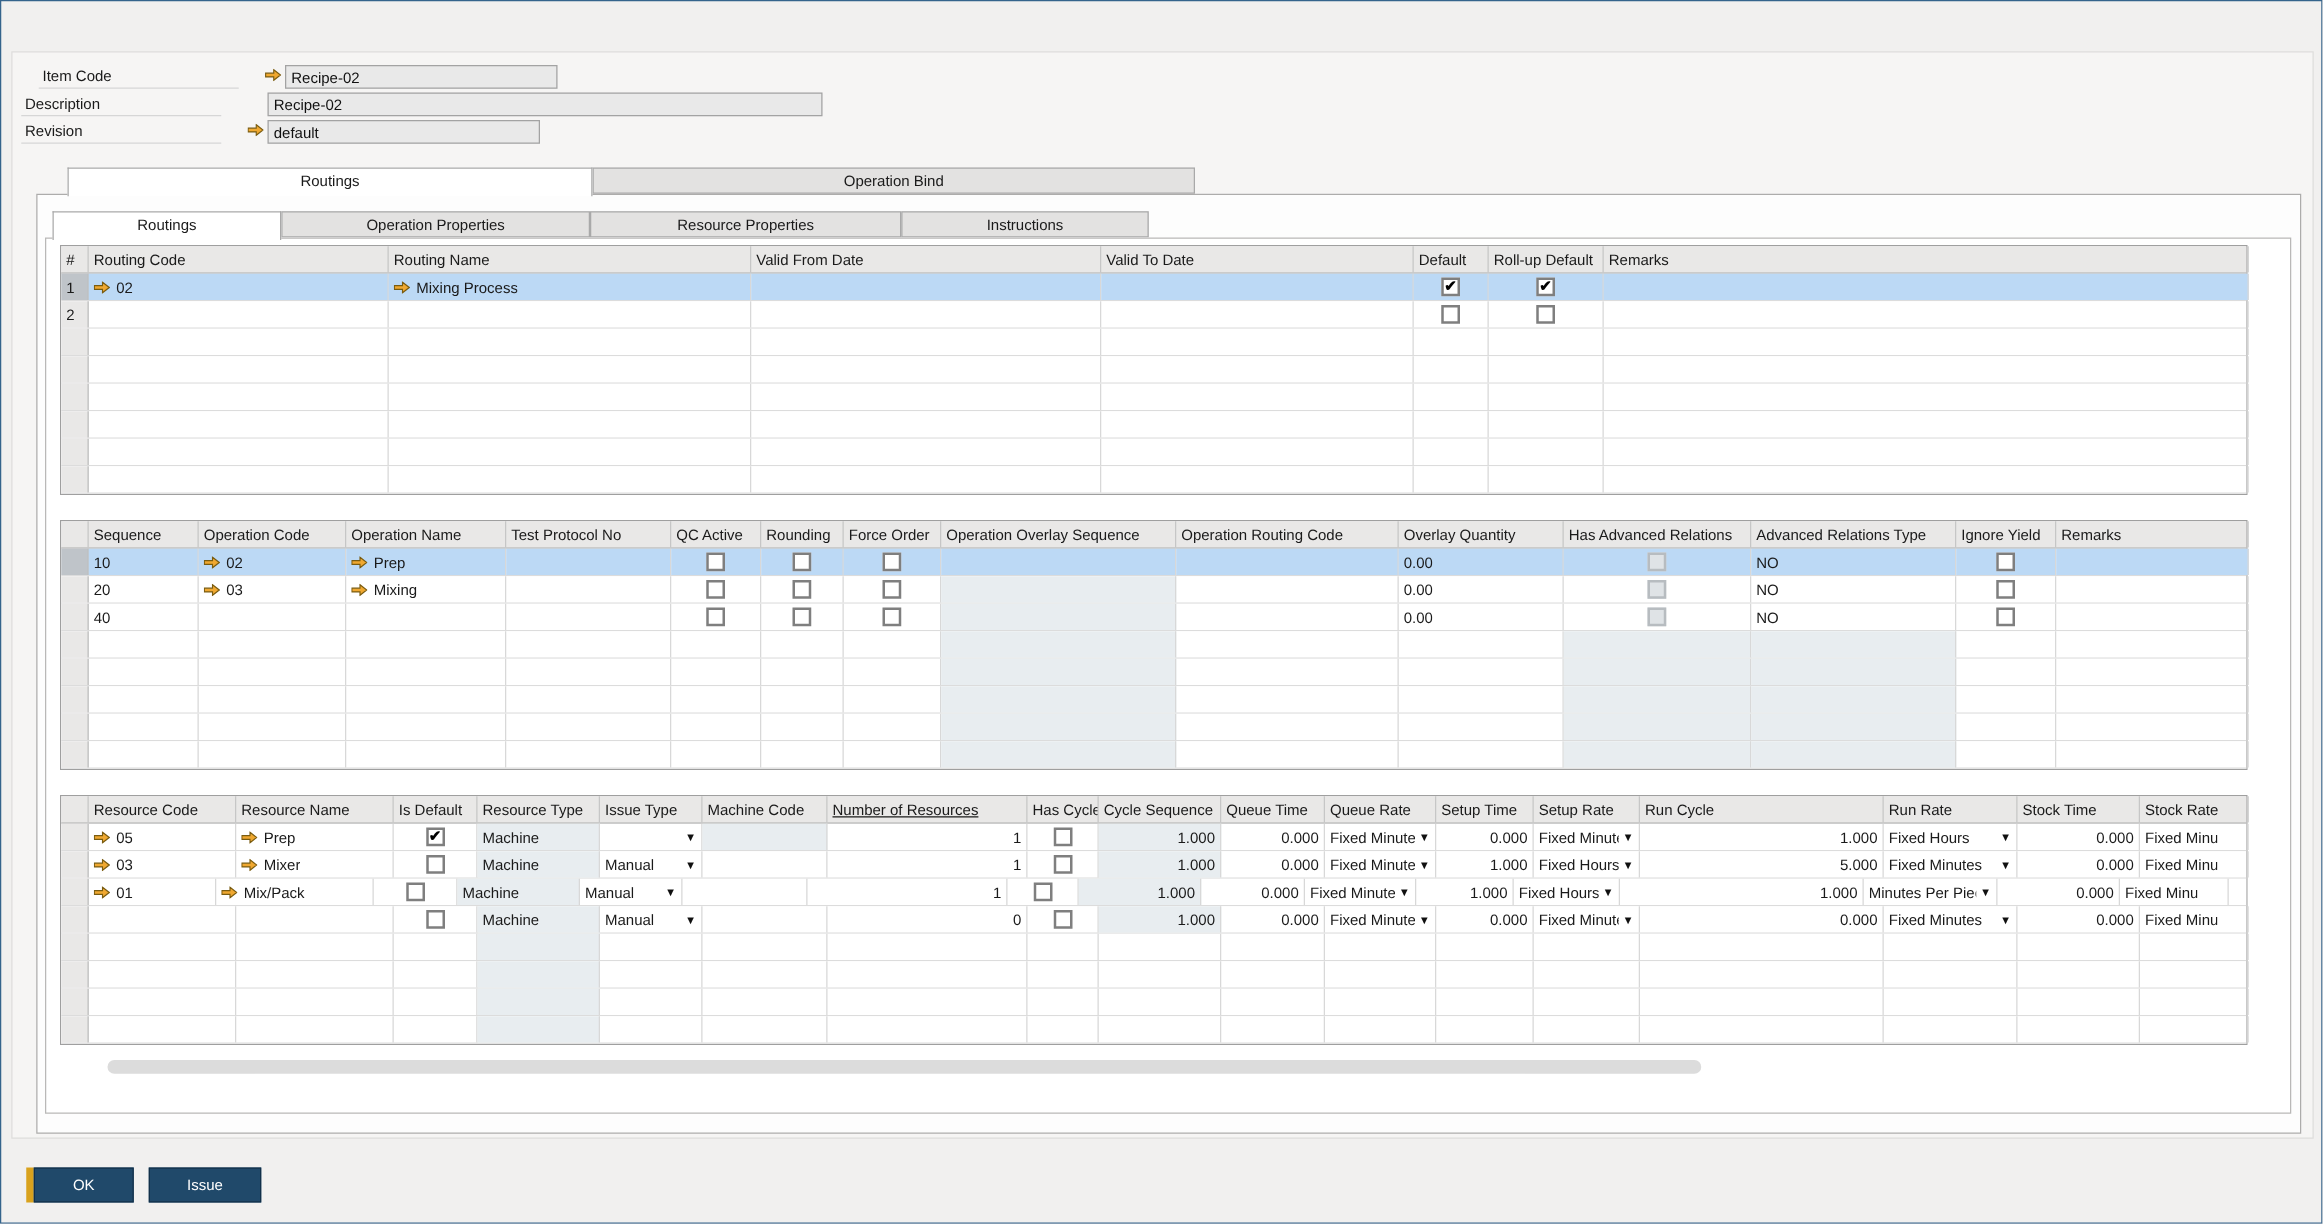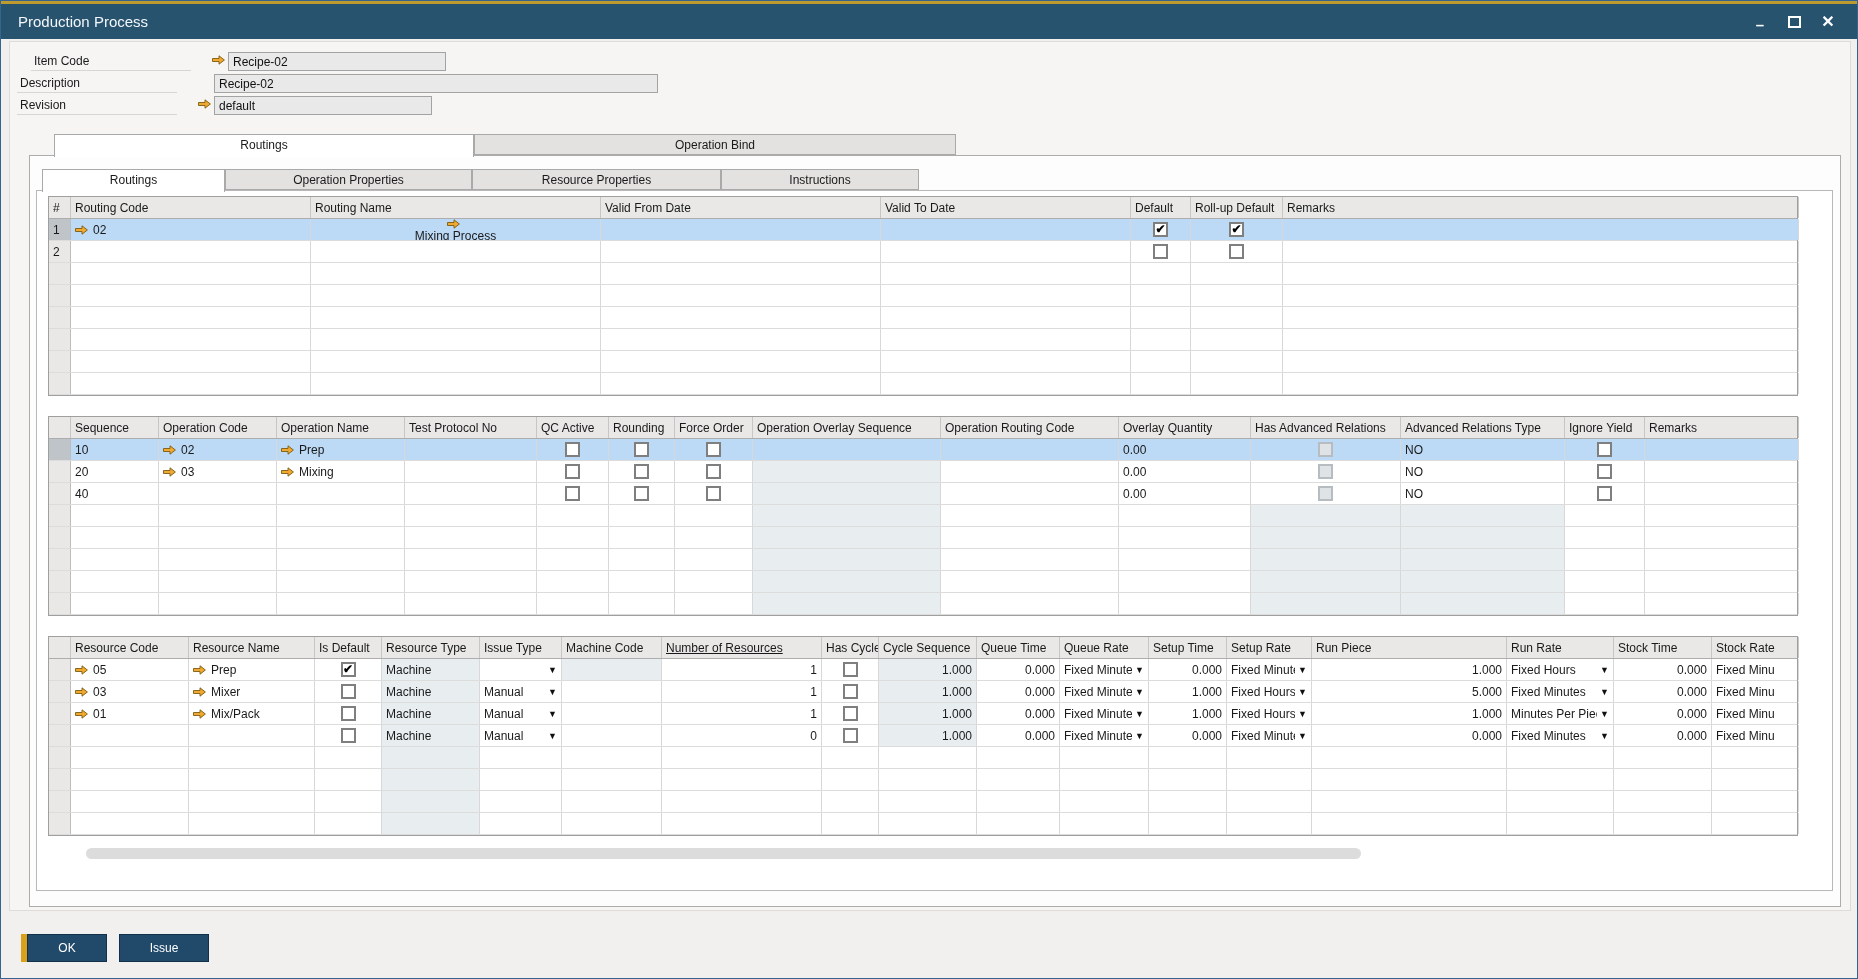--- a/index.html
+++ b/index.html
@@ -52,32 +52,20 @@
   
   .scroll-thumb{position:absolute;left:85px;top:847px;width:1275px;height:11px;background:#dcdcdc;border-radius:6px;z-index:7;}
   
   .btn{position:absolute;top:933px;height:28px;background:#20496a;border:1px solid #12304a;color:#fff;font-family:"Liberation Sans",sans-serif;font-size:12px;z-index:8;}
   .btn-accent{position:absolute;left:20px;top:933px;width:6px;height:28px;background:#d9a21d;z-index:8;}
 </style>
 </head>
 <body>
 
 <div class="window">
-  <div class="titlebar">
-    <span class="title">Production Process</span>
-    <span class="wc-group">
-      <span class="wc min">
-          <span>–</span>
-        </span>
-      <span class="wc max">
-          <span></span>
-        </span>
-      <span class="wc close">✕</span>
-    </span>
-  </div>
 
   <div class="main-wrap"></div>
 
   <div id="form-fields">
       <div class="frow" style="left: 30px; top: 50px; width: 700px;">
         <span class="flabel">Item Code</span>
         <span class="arrow farrow">
           <svg width="13" height="10" viewBox="0 0 13 10">
             <path d="M0.5 3.5 H7 V0.8 L12.4 5 L7 9.2 V6.5 H0.5 Z" fill="#F0A830" stroke="#7a5c10" stroke-width="0.9"></path>
           </svg>
@@ -145,21 +133,21 @@
             <span class="celltext">1</span>
           </div>
           <div class="td cell-routing-code" style="width: 240px;">
             <span class="arrow">
               <svg width="13" height="10" viewBox="0 0 13 10">
                 <path d="M0.5 3.5 H7 V0.8 L12.4 5 L7 9.2 V6.5 H0.5 Z" fill="#F0A830" stroke="#7a5c10" stroke-width="0.9"></path>
               </svg>
             </span>
             <span class="celltext">02</span>
           </div>
-          <div class="td cell-routing-name" style="width: 290px; flex-direction: column;">
+          <div class="td cell-routing-name" style="width: 290px;">
             <span class="arrow">
               <svg width="13" height="10" viewBox="0 0 13 10">
                 <path d="M0.5 3.5 H7 V0.8 L12.4 5 L7 9.2 V6.5 H0.5 Z" fill="#F0A830" stroke="#7a5c10" stroke-width="0.9"></path>
               </svg>
             </span>
             <span class="celltext">Mixing Process</span>
           </div>
           <div class="td cell-valid-from-date" style="width: 280px;"></div>
           <div class="td cell-valid-to-date" style="width: 250px;"></div>
           <div class="td cell-default center" style="width: 60px;">
@@ -546,21 +534,21 @@
           <div class="th" style="width: 89px;">
             <span>Queue Rate</span>
           </div>
           <div class="th" style="width: 78px;">
             <span>Setup Time</span>
           </div>
           <div class="th" style="width: 85px;">
             <span>Setup Rate</span>
           </div>
           <div class="th" style="width: 195px;">
-            <span>Run Piece</span>
+            <span>Run Cycle</span>
           </div>
           <div class="th" style="width: 107px;">
             <span>Run Rate</span>
           </div>
           <div class="th" style="width: 98px;">
             <span>Stock Time</span>
           </div>
           <div class="th" style="width: 87px;">
             <span>Stock Rate</span>
           </div>
@@ -692,21 +680,21 @@
           </div>
           <div class="td cell-stock-time num" style="width: 98px;">
             <span class="celltext">0.000</span>
           </div>
           <div class="td cell-stock-rate" style="width: 87px;">
             <span class="celltext">Fixed Minutes</span>
           </div>
         </div>
         <div class="tr">
           <div class="td cell-row-handle handle" style="width: 22px;"></div>
-          <div class="td cell-resource-code" style="width: 118px;">
+          <div class="td cell-resource-code" style="width: 102px;">
             <span class="arrow">
               <svg width="13" height="10" viewBox="0 0 13 10">
                 <path d="M0.5 3.5 H7 V0.8 L12.4 5 L7 9.2 V6.5 H0.5 Z" fill="#F0A830" stroke="#7a5c10" stroke-width="0.9"></path>
               </svg>
             </span>
             <span class="celltext">01</span>
           </div>
           <div class="td cell-resource-name" style="width: 126px;">
             <span class="arrow">
               <svg width="13" height="10" viewBox="0 0 13 10">

